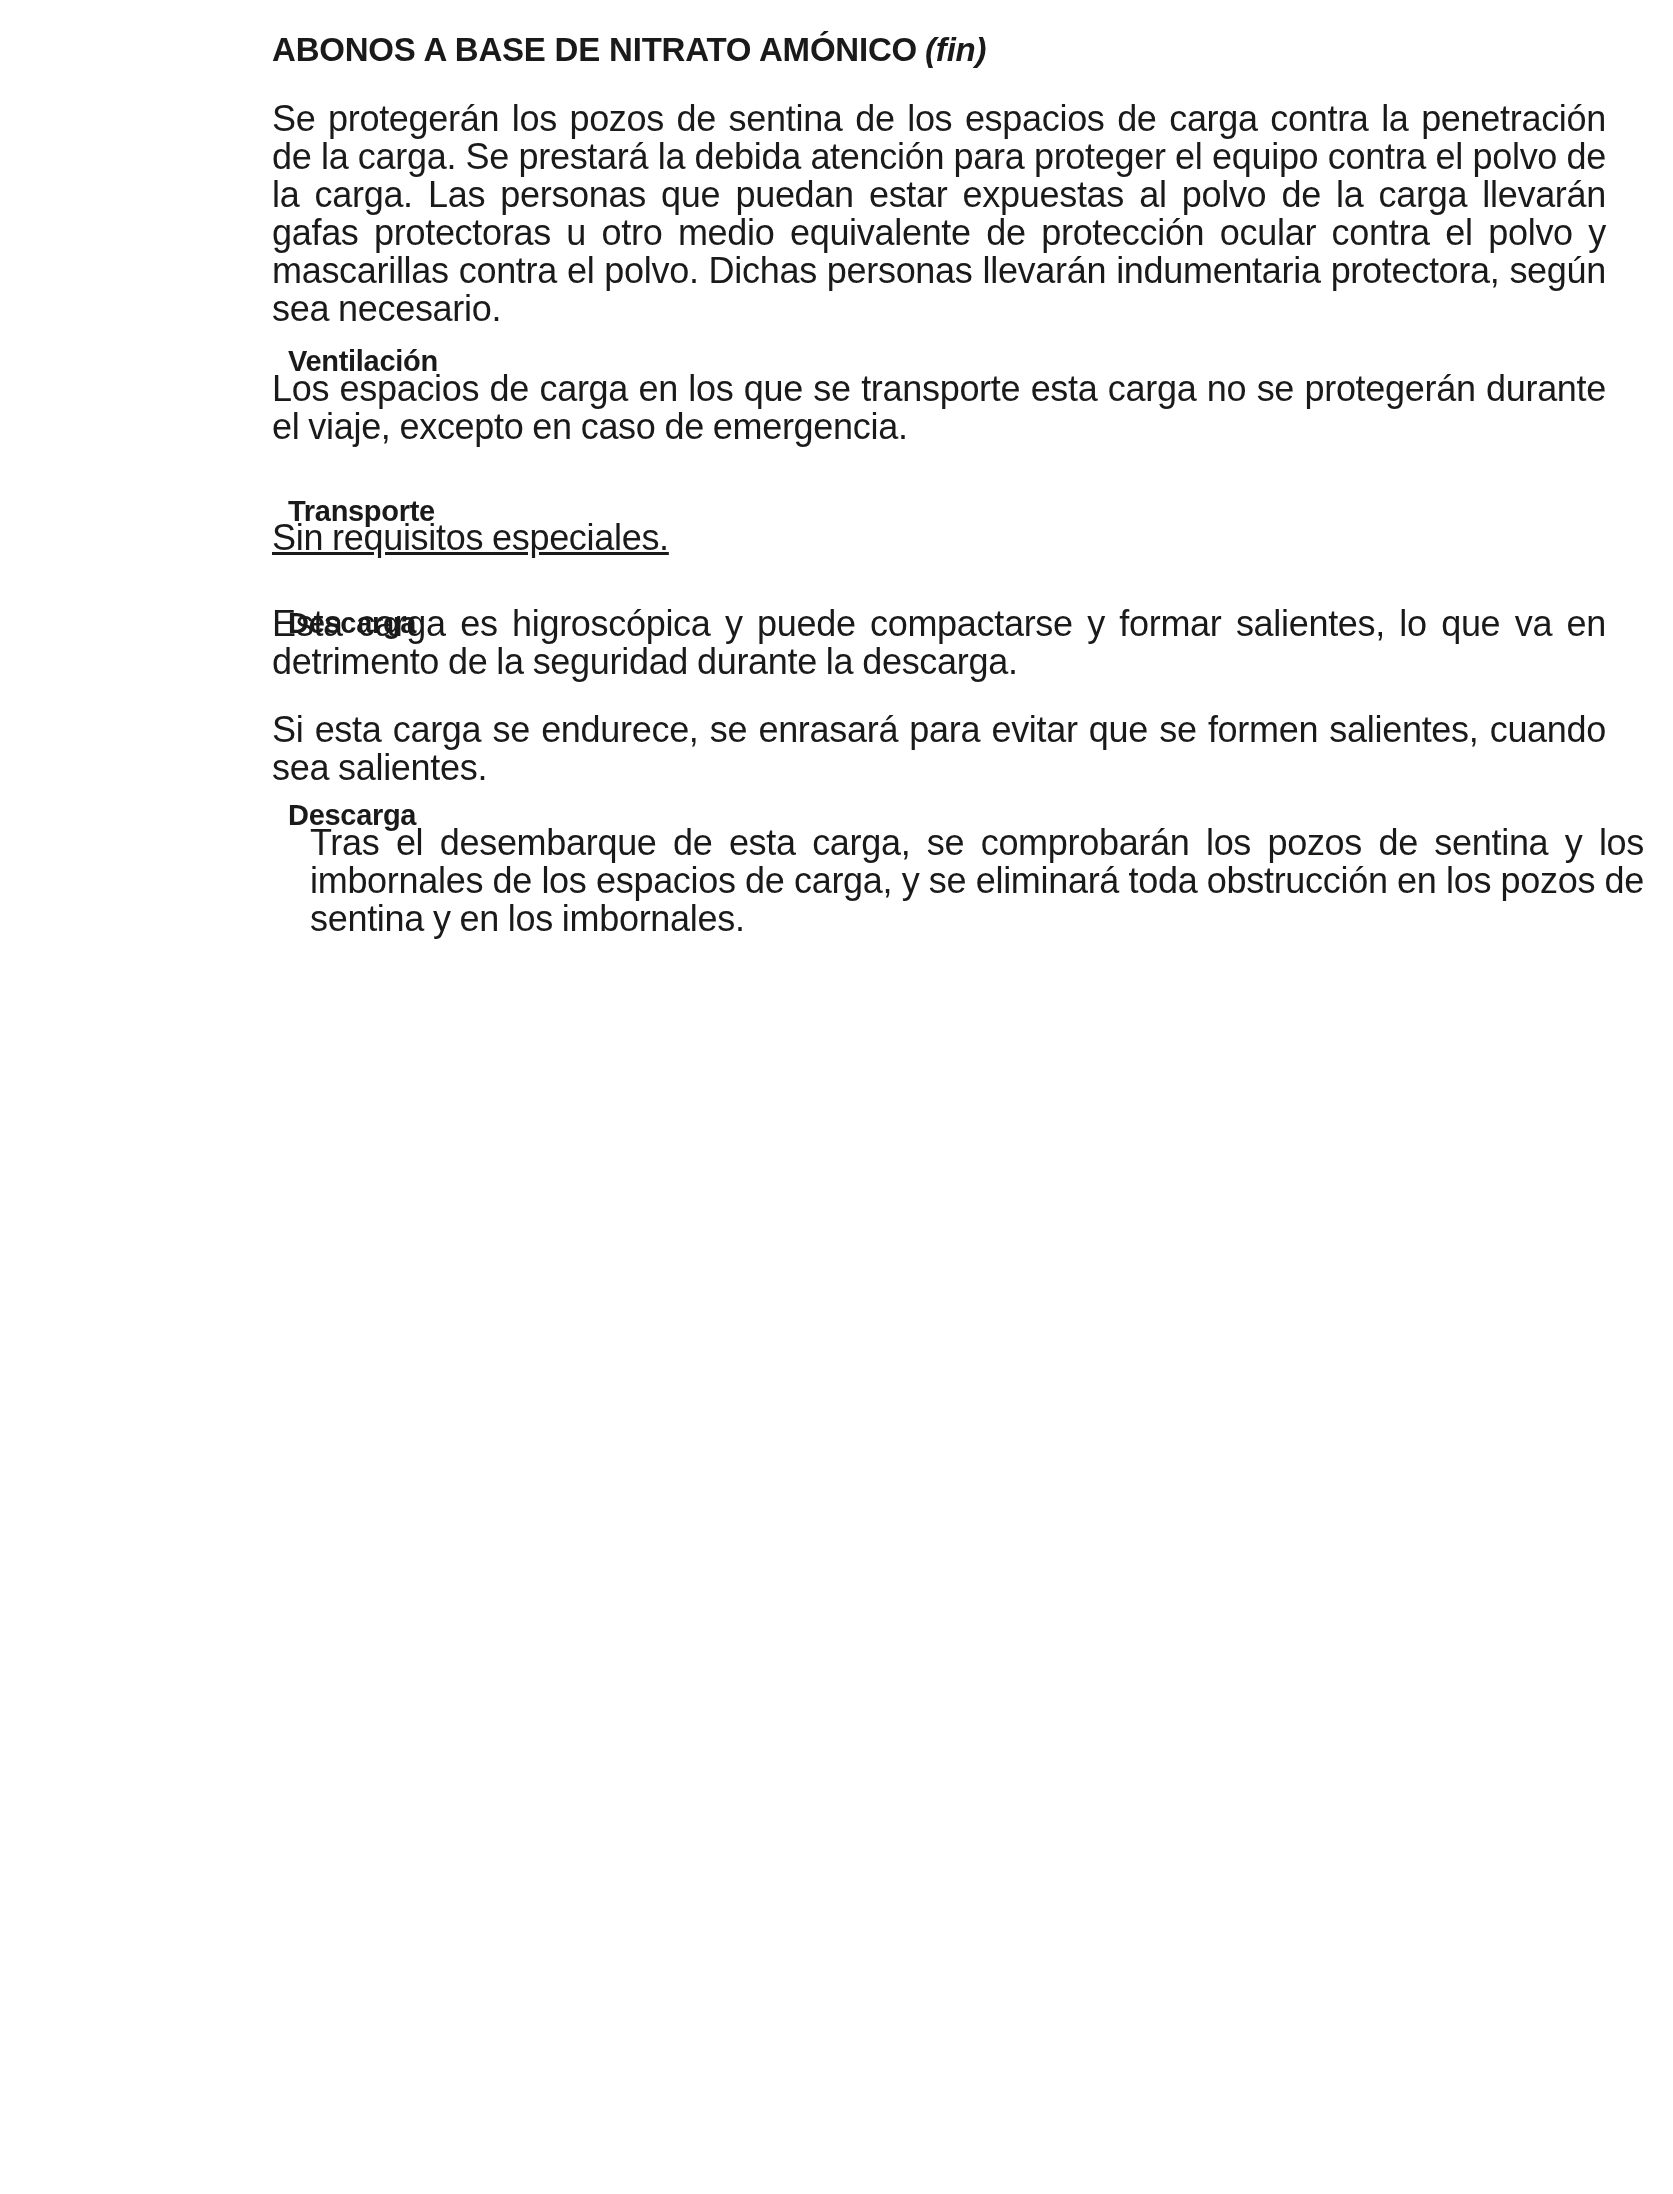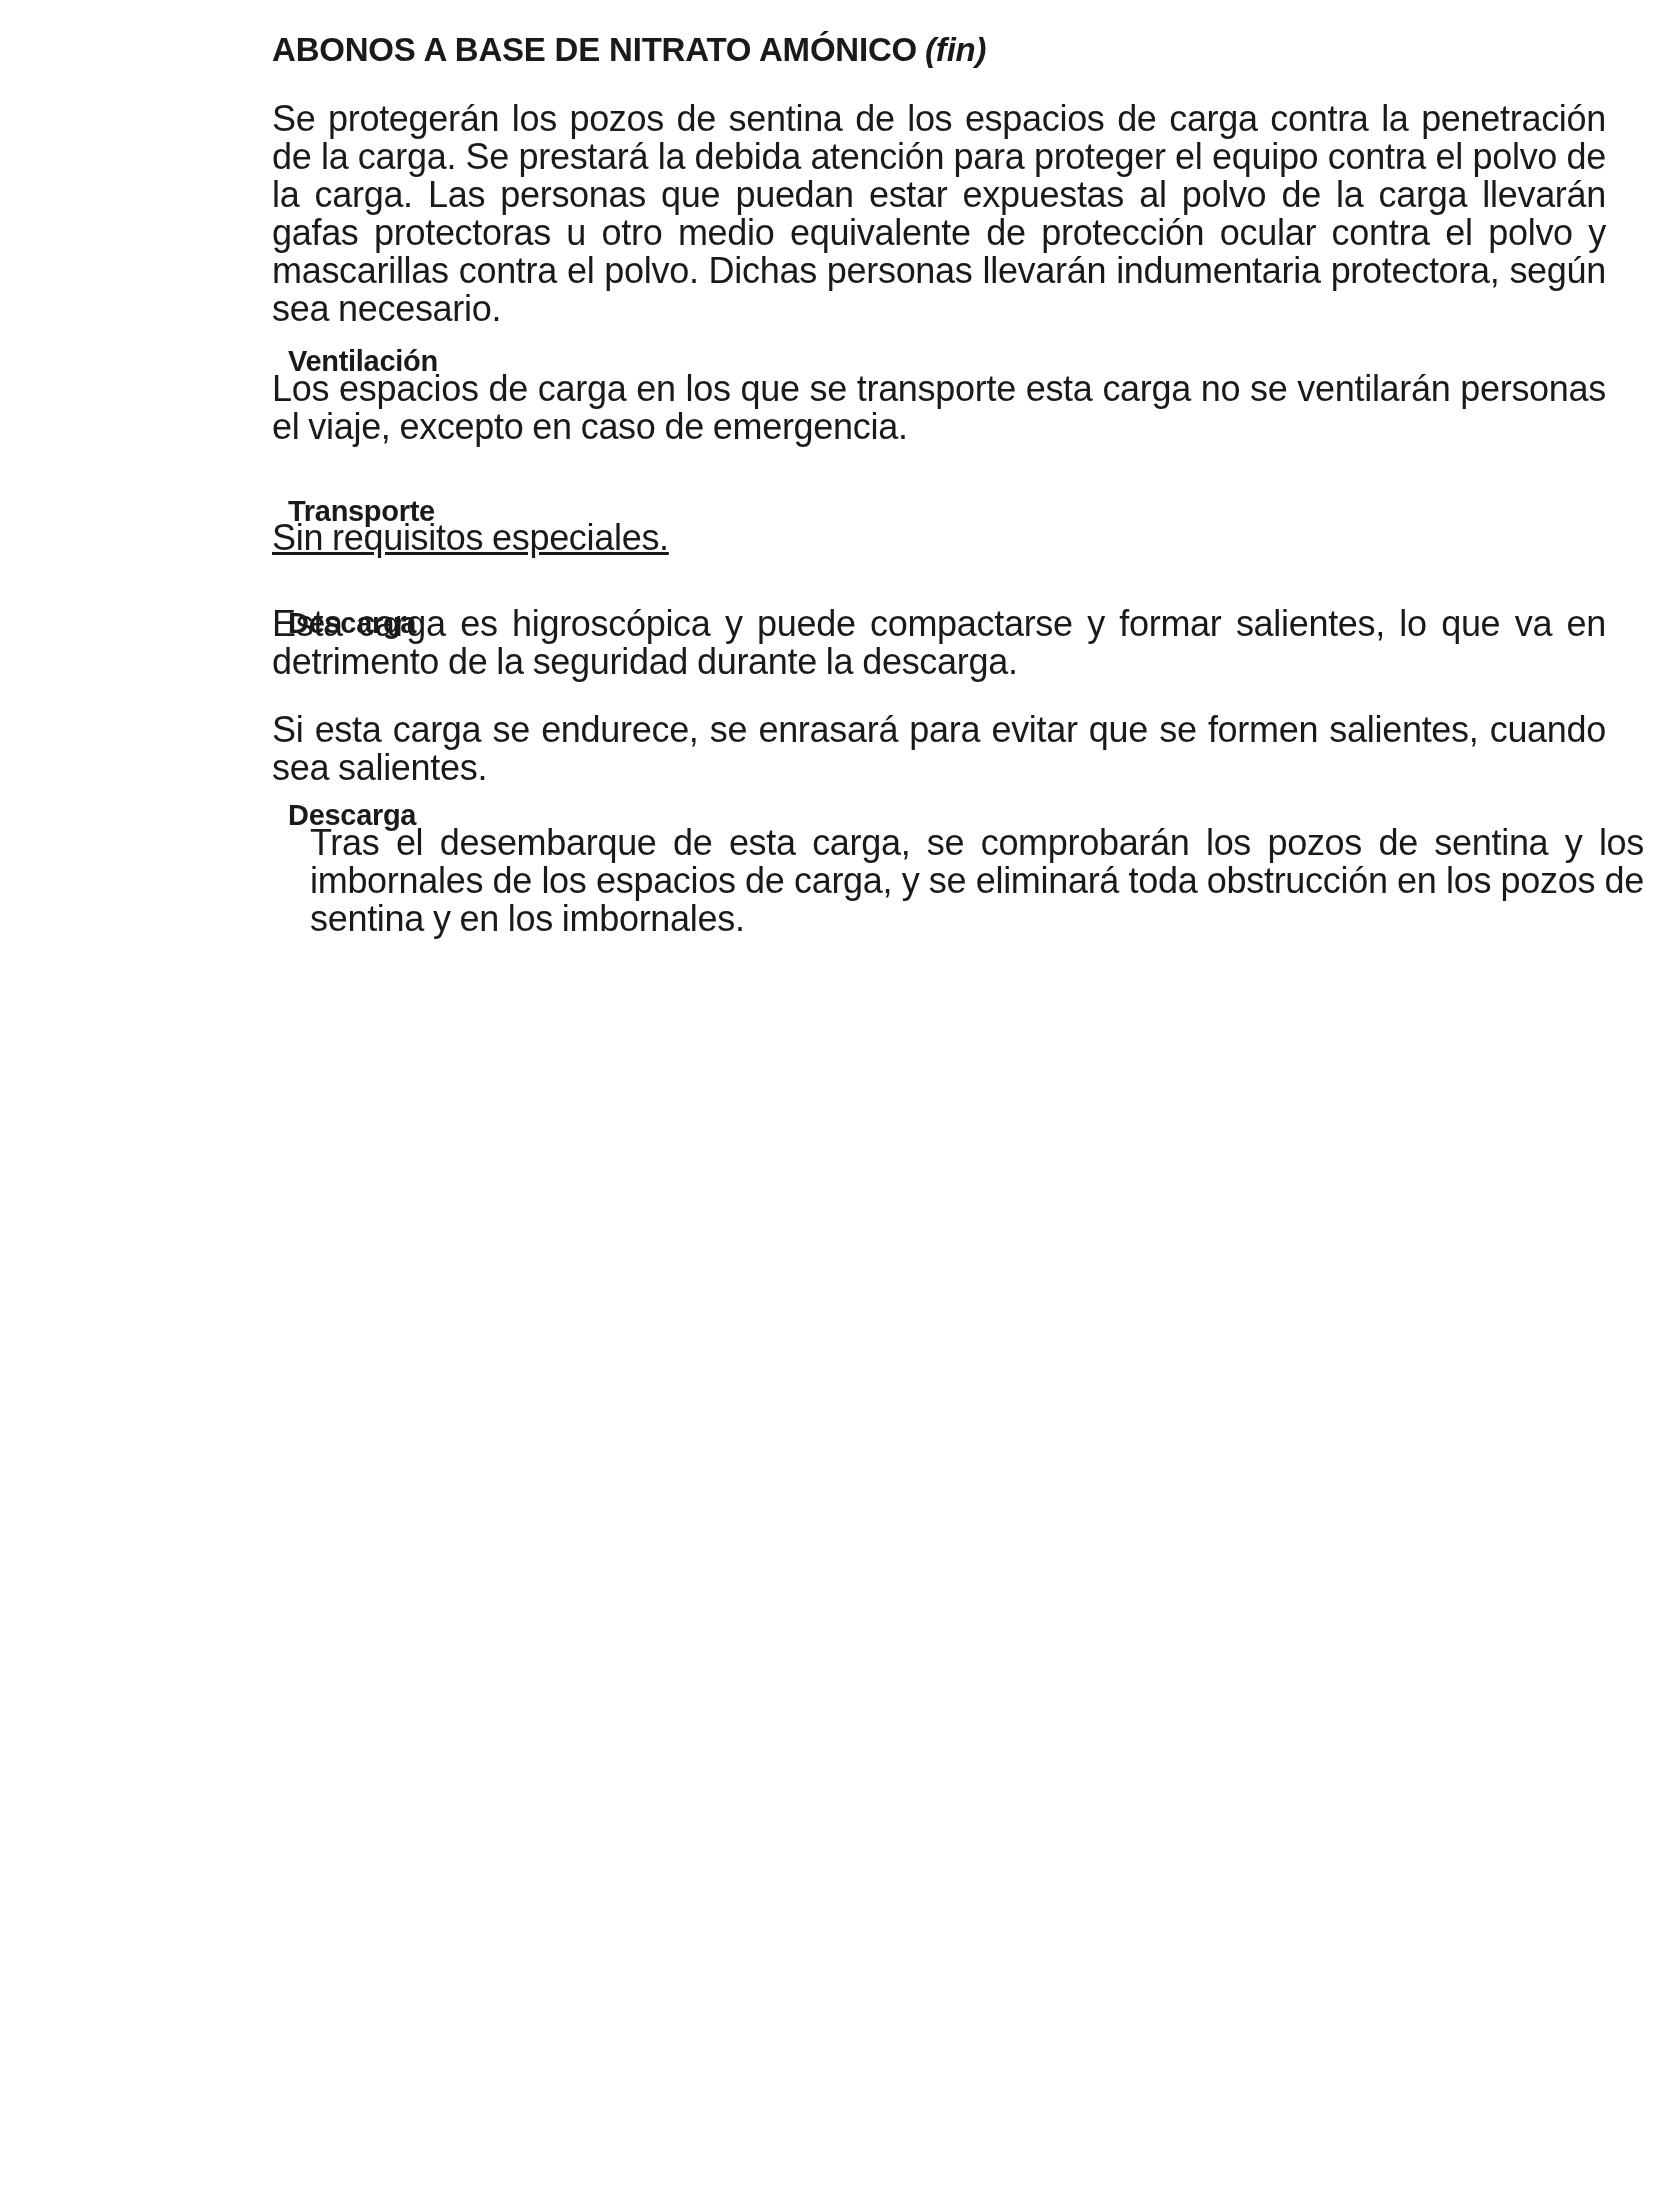--- a/index.html
+++ b/index.html
@@ -61,21 +61,21 @@
 </head>
 <body>
 
 <div class="page">
 
   <h1 class="title"><span>ABONOS A BASE DE NITRATO AMÓNICO</span><span class="suffix">(fin)</span></h1>
 
   <p class="para" style="top:100px;">Se protegerán los pozos de sentina de los espacios de carga contra la penetración de la carga. Se prestará la debida atención para proteger el equipo contra el polvo de la carga. Las personas que puedan estar expuestas al polvo de la carga llevarán gafas protectoras u otro medio equivalente de protección ocular contra el polvo y mascarillas contra el polvo. Dichas personas llevarán indumentaria protectora, según sea necesario.</p>
 
   <h2 class="heading" style="top:327px;">Ventilación</h2>
-  <p class="para" style="top:370px;">Los espacios de carga en los que se transporte esta carga no se ventilarán personas el viaje, excepto en caso de emergencia.</p>
+  <p class="para" style="top:370px;">Los espacios de carga en los que se transporte esta carga no se protegerán durante el viaje, excepto en caso de emergencia.</p>
 
   <h2 class="heading" style="top:477px;">Transporte</h2>
   <p class="para" style="top:519px;text-decoration:underline;">Sin requisitos especiales.</p>
 
   <h2 class="heading" style="top:589px;">Descarga</h2>
   <p class="para" style="top:605px;">Esta carga es higroscópica y puede compactarse y formar salientes, lo que va en detrimento de la seguridad durante la descarga.</p>
   <p class="para" style="top:711px;">Si esta carga se endurece, se enrasará para evitar que se formen salientes, cuando sea salientes.</p>
 
   <h2 class="heading" style="top:781px;">Descarga</h2>
   <p class="para" style="top:824px;margin-left:38px;">Tras el desembarque de esta carga, se comprobarán los pozos de sentina y los imbornales de los espacios de carga, y se eliminará toda obstrucción en los pozos de sentina y en los imbornales.</p>

